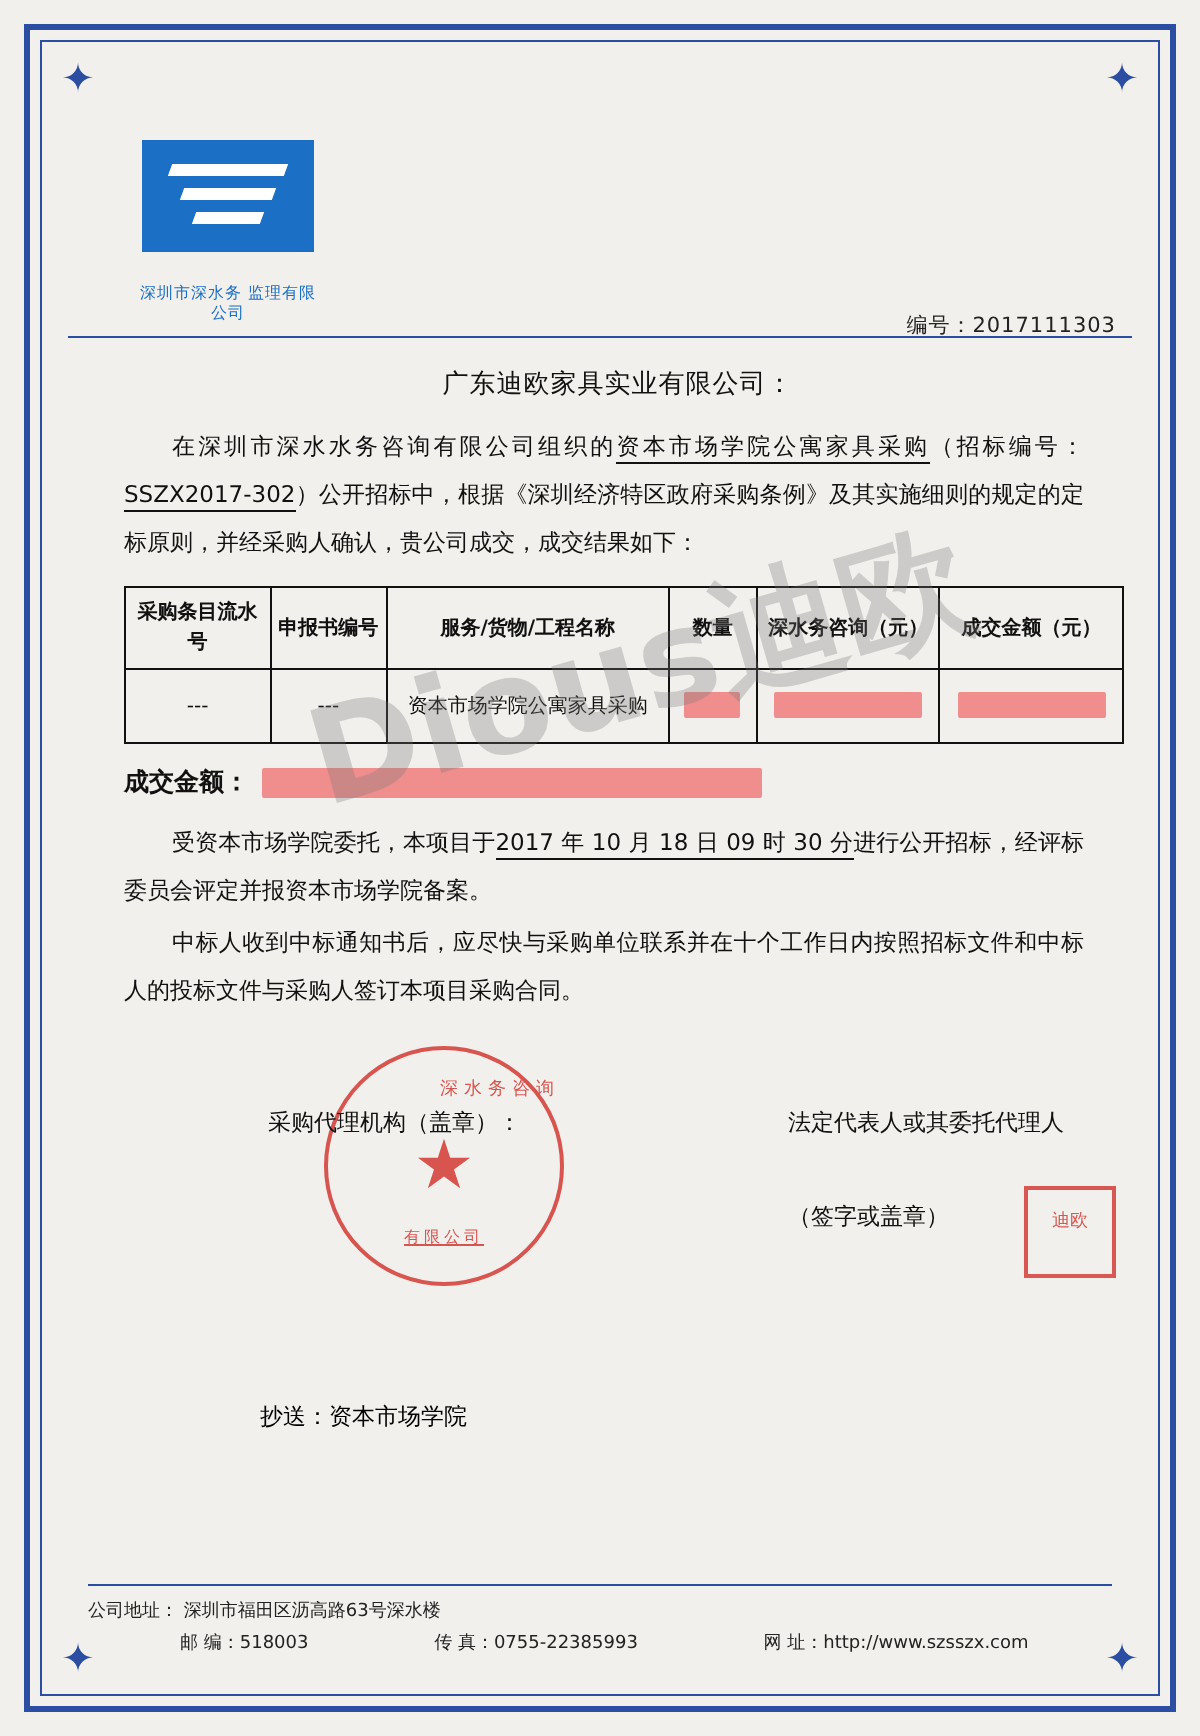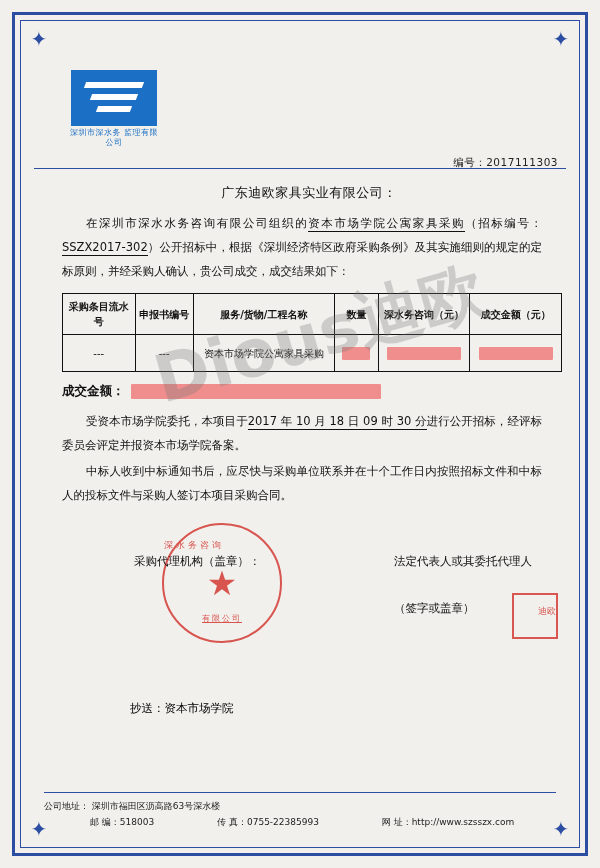--- a/index.html
+++ b/index.html
@@ -74,21 +74,21 @@
   .logo-mark .wave {
     position: absolute;
     background: #fff;
     height: 6px;
     transform: skewX(-20deg);
   }
   .logo-mark .w1 { left: 14px; top: 12px; width: 58px; }
   .logo-mark .w2 { left: 20px; top: 24px; width: 46px; }
   .logo-mark .w3 { left: 26px; top: 36px; width: 34px; }
   .logo-text {
-    margin-top: 2px;
+    margin-top: 16px;
     font-size: 8px;
     line-height: 10px;
     color: #1b6fc4;
     letter-spacing: 0.5px;
     font-family: "DejaVu Sans", sans-serif;
   }
 
   .title-block {
     position: absolute;
     left: 150px;
@@ -240,21 +240,21 @@
     position: absolute;
     left: 50%; top: 50%;
     transform: translate(-50%,-50%);
     font-size: 34px;
     line-height: 34px;
   }
   .seal-text {
     position: absolute;
     left: 0; top: 10px;
     width: 116px;
-    text-align: left;
+    text-align: right;
     font-size: 9px;
     letter-spacing: 3px;
   }
   .seal-sub {
     position: absolute;
     left: 0; bottom: 12px;
     width: 116px;
     text-align: center;
     font-size: 8px;
     letter-spacing: 2px;
@@ -264,21 +264,21 @@
     position: absolute;
     left: 468px;
     top: 42px;
     width: 46px;
     height: 46px;
     border: 2px solid #d2322d;
     opacity: 0.8;
     color: #d2322d;
     font-size: 9px;
     line-height: 11px;
-    text-align: right;
+    text-align: center;
     padding-top: 11px;
     box-sizing: border-box;
   }
 
   .cc {
     position: absolute;
     left: 96px;
     bottom: 118px;
     font-size: 11.5px;
   }

